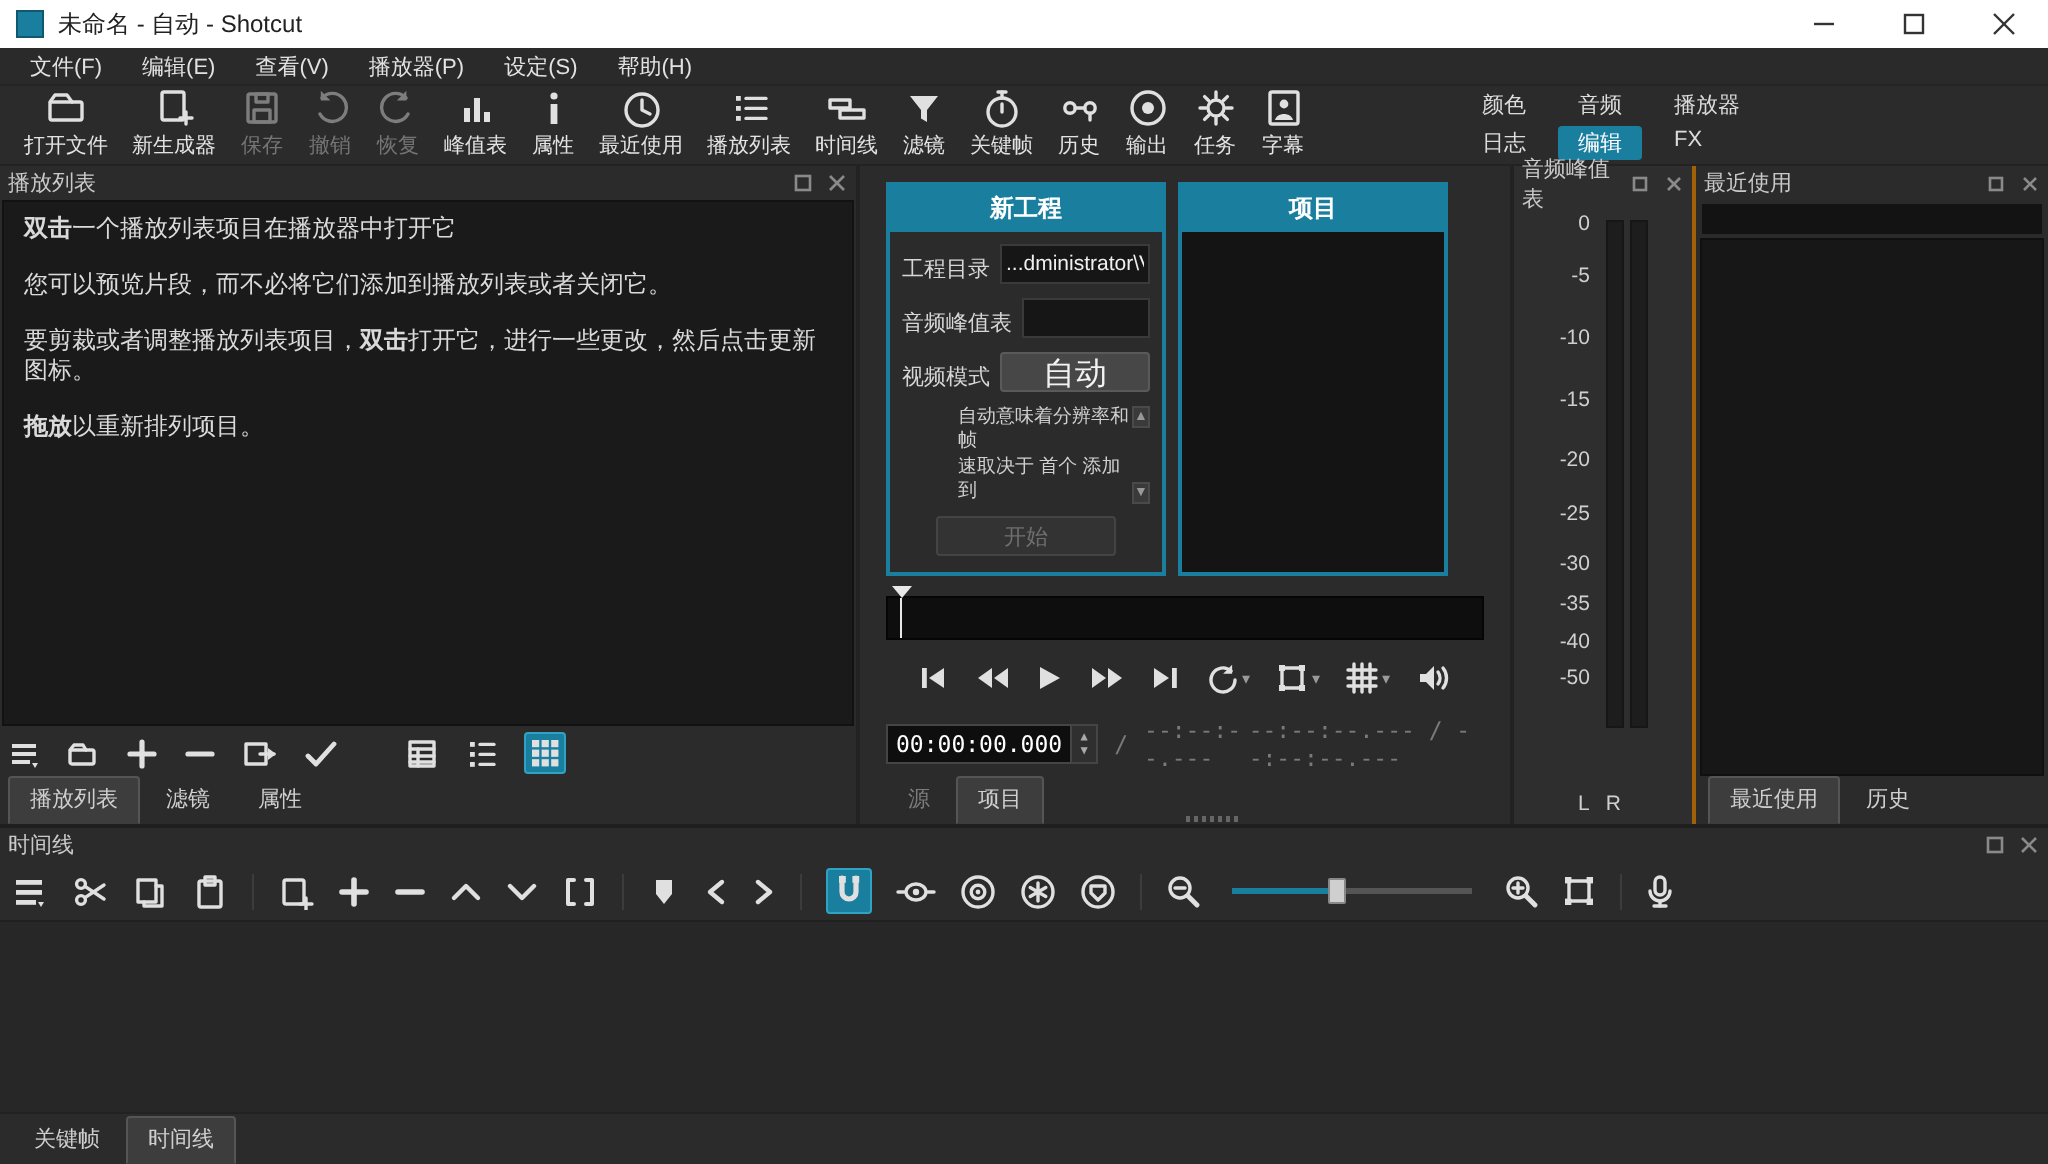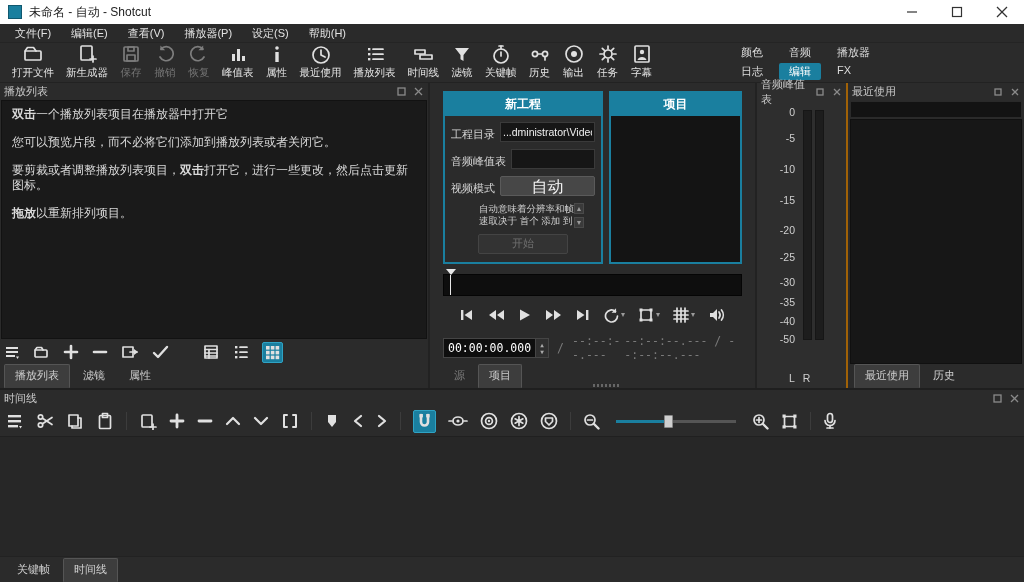--- a/index.html
+++ b/index.html
@@ -48,21 +48,21 @@
   .tabs-row { height:22px; display:flex; align-items:flex-end; gap:2px; padding-left:4px; background:#2b2b2b; font-size:11px; }
   .tab { padding:3px 10px 4px; color:#cfcfcf; border:1px solid transparent; }
   .tab.selected { background:#3d3d3d; border:1px solid #555; border-bottom-color:#3d3d3d; border-radius:2px 2px 0 0; }
   .tab.dim { color:#7d7d7d; }
 
   
   .center { width:327px; display:flex; flex-direction:column; background:#2b2b2b; border-right:2px solid #222; position:relative;}
   .cards { display:flex; gap:6px; padding:8px 13px 0; }
   .card { border:2px solid #1a7f9f; background:#2b2b2b; display:flex; flex-direction:column; }
   .card-hdr { background:#1a7f9f; color:#fff; font-size:12px; font-weight:bold; text-align:center; padding:3px 0; }
-  .np-card { width:160px; }
+  .np-card { width:140px; }
   .pj-card { width:135px; }
   .pj-body { flex:1; background:#141414; }
   .np-body { padding:6px 6px 8px; font-size:11px; }
   .np-row { display:flex; align-items:flex-end; gap:5px; margin-bottom:7px; }
   .np-row label { color:#d6d6d6; white-space:nowrap; }
   .np-input { flex:1; min-width:0; background:#161616; border:1px solid #3a3a3a; color:#f0f0f0; font-size:10.5px; padding:3px 2px; height:20px; }
   .np-btn { flex:1; background:#474747; border:1px solid #5a5a5a; color:#f2f2f2; font-size:16px; height:20px; border-radius:2px; }
   .np-hint { display:flex; margin:2px 0 6px 28px; }
   .np-hint .txt { font-size:9.5px; color:#cfcfcf; line-height:1.3; }
   .np-scroll { width:10px; display:flex; flex-direction:column; justify-content:space-between; font-size:7px; color:#999; text-align:center; }

